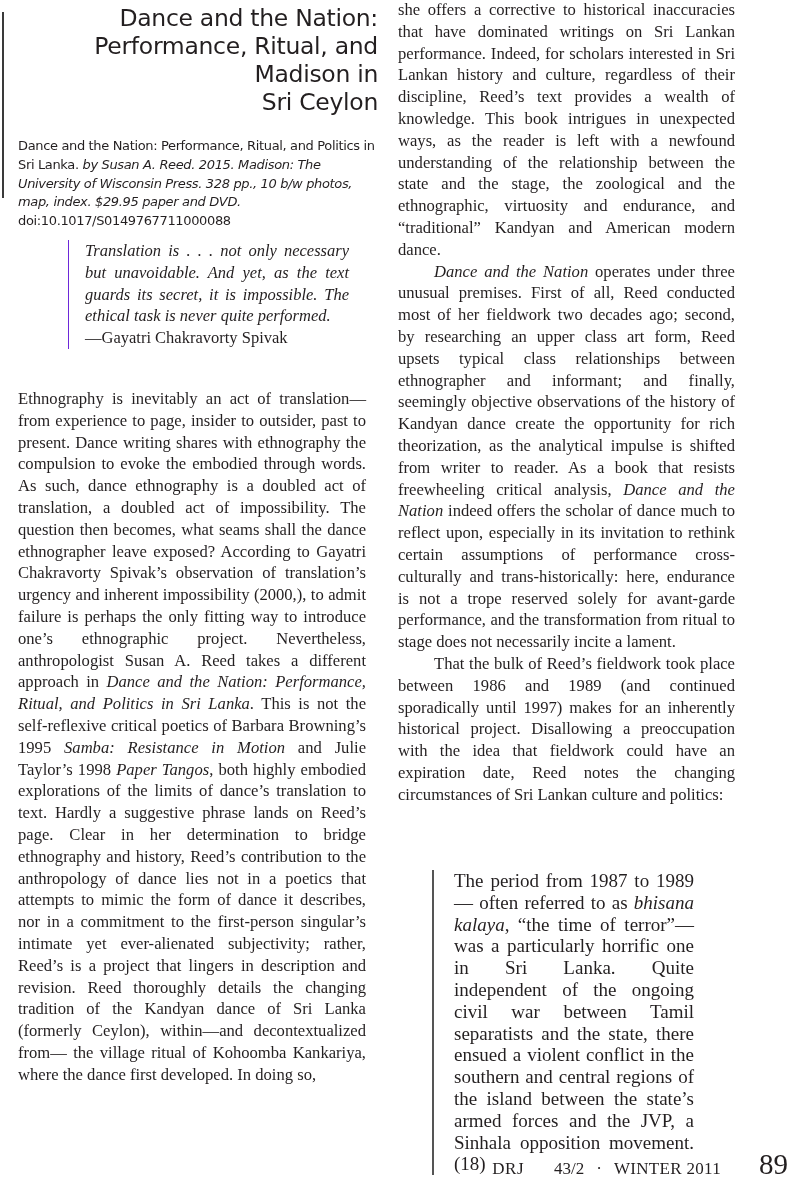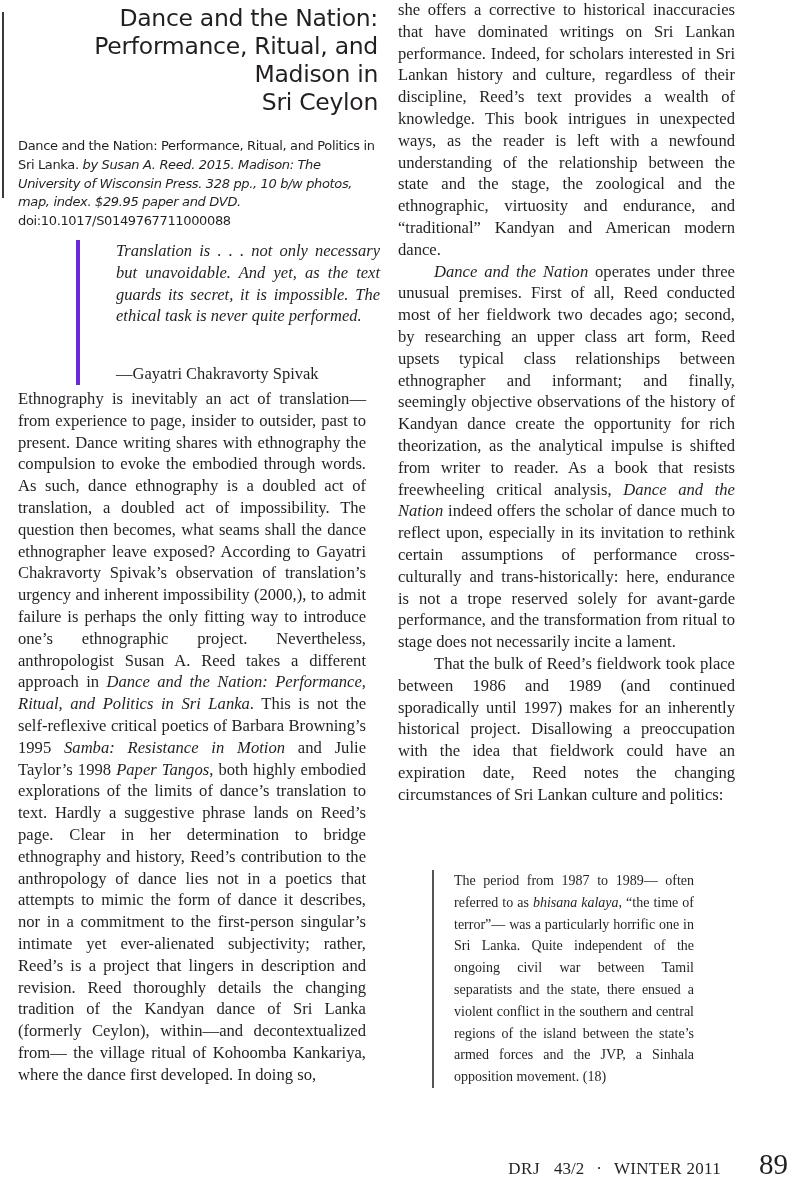--- a/index.html
+++ b/index.html
@@ -17,51 +17,51 @@
     font-size: 23.5px; line-height: 28px; font-weight: normal; margin: 0;
     letter-spacing: -0.3px;
     text-align: right;
   }
   .citation {
     font-family: "DejaVu Sans", "Liberation Sans", sans-serif;
     font-size: 13px; line-height: 18.8px; margin-top: 21px; letter-spacing: -0.35px;
   }
   .citation i { font-style: italic; }
   .epigraph {
-    position: absolute; left: 76px; top: 240px; width: 264px;
-    border-left: 4px solid #6d28d9; padding-left: 36px;
+    position: absolute; left: 68px; top: 240px; width: 264px;
+    border-left: 1px solid #6d28d9; padding-left: 16px;
   }
   .epigraph-text {
     font-style: italic; font-size: 16.5px; line-height: 21.8px;
     text-align: justify; text-align-last: left;
   }
-  .epigraph-attr { font-size: 16.5px; line-height: 21.8px; margin-top: 36px; }
+  .epigraph-attr { font-size: 16.5px; line-height: 21.8px; }
   .column {
     position: absolute; font-size: 16.6px; line-height: 21.8px;
     text-align: justify; hyphens: manual;
   }
   .col-left { left: 18px; top: 388px; width: 348px; }
   .col-right { left: 398px; top: -1px; width: 337px; }
   .column p { margin: 0; }
   .indent { text-indent: 36px; }
   .column i { font-style: italic; }
   .block-quote {
     position: absolute; left: 432px; top: 870px; width: 240px;
     border-left: 2px solid #555; padding-left: 20px;
-    font-size: 14px; line-height: 21.8px; text-align: justify; text-align-last: left;
+    font-size: 19px; line-height: 21.8px; text-align: justify; text-align-last: left;
   }
   .block-quote i { font-style: italic; }
   .footer {
     position: absolute; right: 12px; top: 1148px; height: 34px;
     display: flex; align-items: baseline;
     font-family: "Liberation Serif", "DejaVu Serif", serif;
   }
   .footer .journal { font-size: 17px; letter-spacing: 0.5px; }
   .footer .sep { margin: 0 12px; font-size: 17px; }
-  .footer .volume { font-size: 17px; margin-left: 14px; }
+  .footer .volume { font-size: 17px; margin-left: 30px; }
   .footer .season { font-size: 17px; letter-spacing: 0.3px; }
   .footer .page-no { font-size: 29px; margin-left: 38px; }
 </style>
 </head>
 <body>
 
 <div class="page-rule"></div>
 
 <div class="header-block">
   <h1 class="title">

